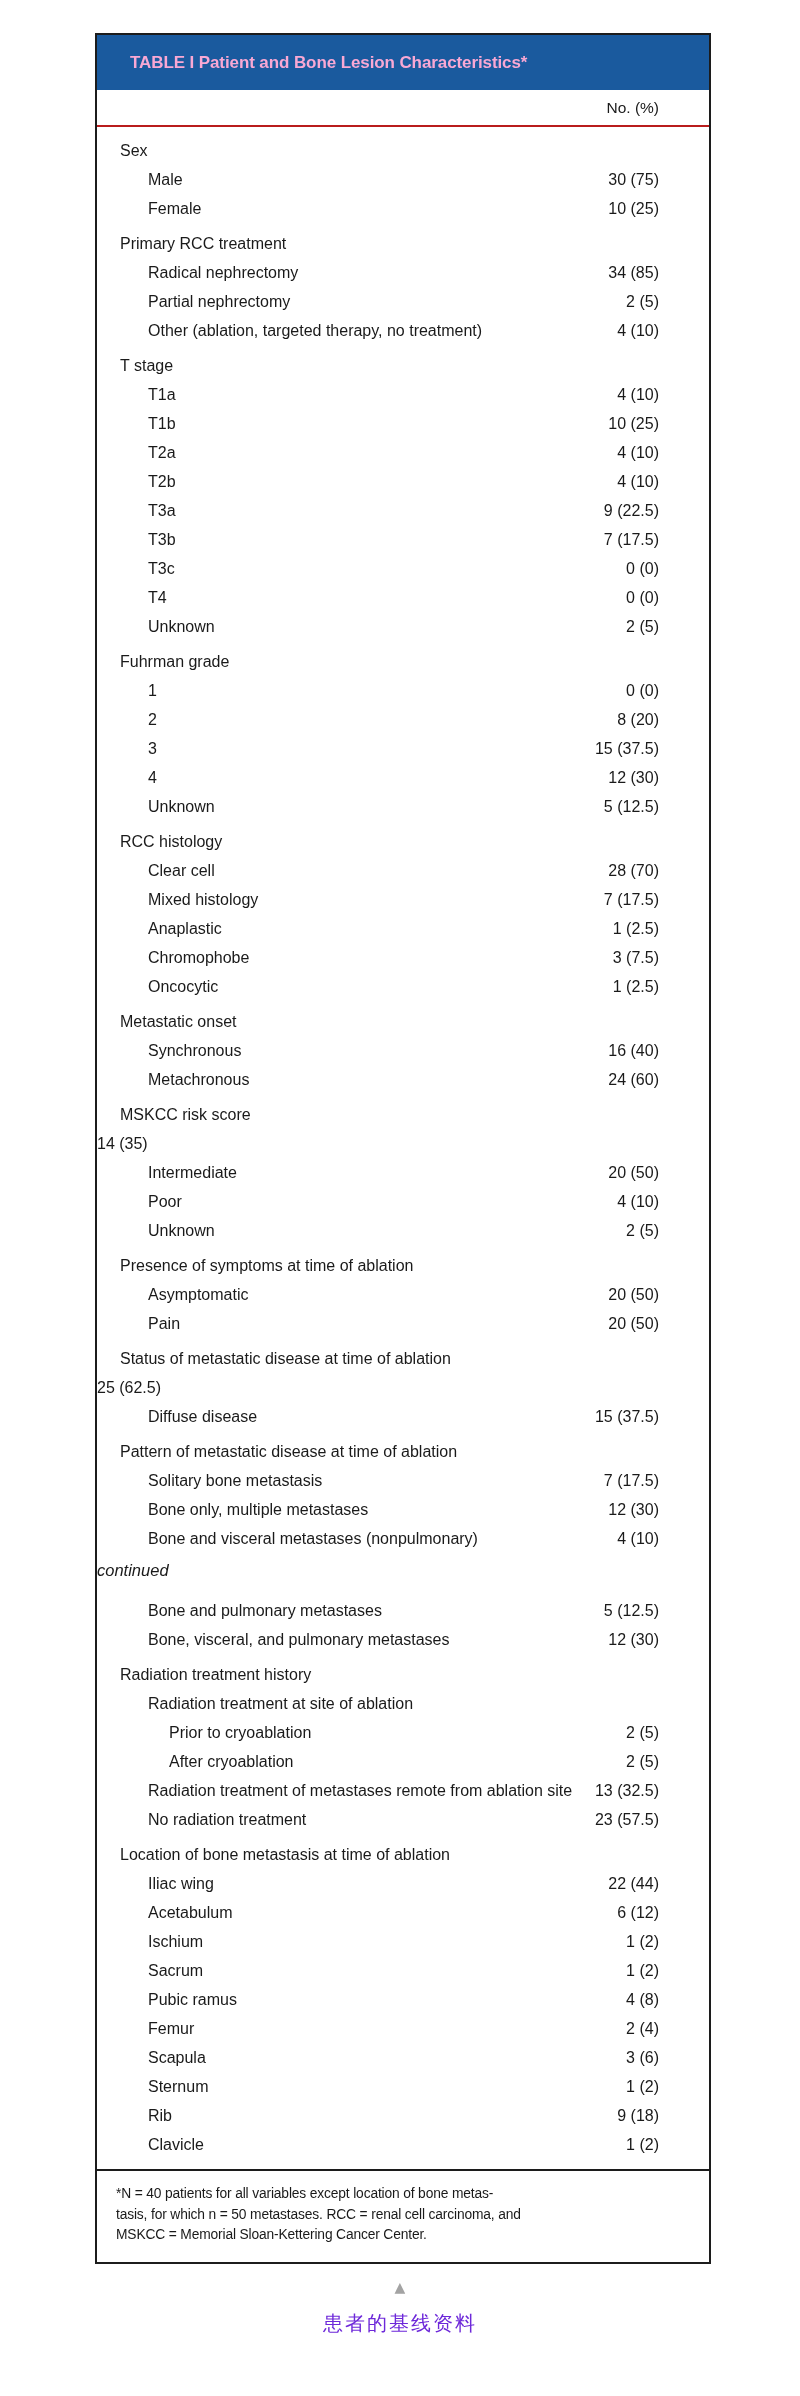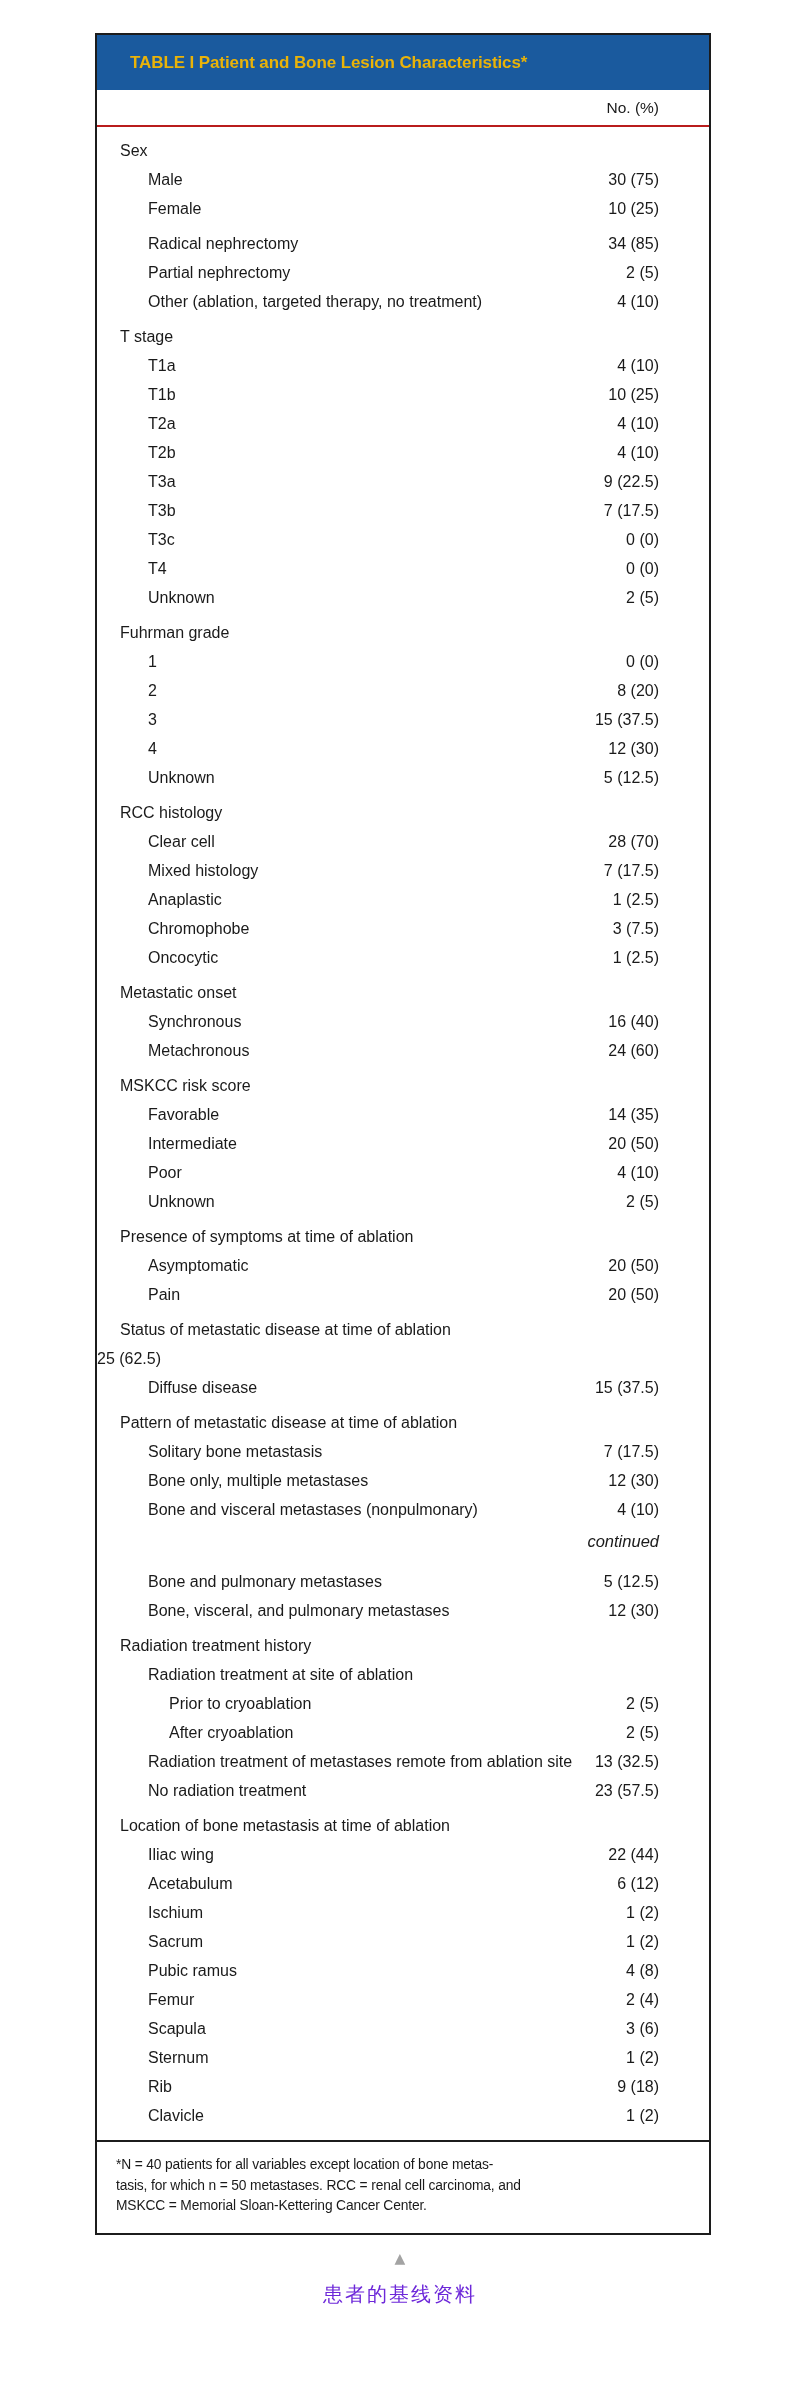--- a/index.html
+++ b/index.html
@@ -16,21 +16,21 @@
     border: 2px solid #1c1c1c;
     background: #ffffff;
   }
   .table-header {
     background: #1a5a9e;
     min-height: 55px;
     display: flex; align-items: center;
     padding: 6px 20px 6px 33px;
   }
   .table-title {
-    color: #eab308; font-weight: bold; font-size: 17px; letter-spacing: -0.1px;
+    color: #f9a8d4; font-weight: bold; font-size: 17px; letter-spacing: -0.1px;
   }
   .colhead-row {
     height: 37px;
     display: flex; align-items: center; justify-content: flex-end;
     padding-right: 50px;
     font-size: 15.5px;
     border-bottom: 2px solid #b91c1c;
   }
   .table-body { padding: 9px 0 10px 0; font-size: 16px; }
   .section { margin-top: 6px; }
@@ -39,21 +39,21 @@
     display: flex; align-items: flex-start;
     padding: 4px 50px 4px 0;
     line-height: 21px;
   }
   .label { flex: 1; padding-right: 10px; }
   .indent-0 { padding-left: 23px; }
   .indent-1 { padding-left: 51px; }
   .indent-2 { padding-left: 40px; margin-left: 32px; }
   .value { white-space: nowrap; text-align: right; }
   .continued-row {
-    display: flex; justify-content: flex-end;
+    display: flex; justify-content: flex-start;
     padding: 7px 50px 15px 0;
     font-style: italic; font-size: 16.5px; line-height: 21px;
   }
   .footnote {
     border-top: 2px solid #1c1c1c;
     padding: 13px 26px 16px 19px;
     font-size: 13.8px; line-height: 20.5px; letter-spacing: -0.15px;
   }
   .caption-area { width: 100%; text-align: center; margin-top: 16px; }
   .arrow-icon {
@@ -85,20 +85,24 @@
         <div class="row">
           <span class="label indent-1">Male</span>
           <span class="value">30 (75)</span>
         </div>
         <div class="row">
           <span class="label indent-1">Female</span>
           <span class="value">10 (25)</span>
         </div>
       </div>
       <div class="section">
+        <div class="row section-header">
+          <span class="label indent-0">Primary RCC treatment</span>
+          <span class="value"></span>
+        </div>
         <div class="row">
           <span class="label indent-1">Radical nephrectomy</span>
           <span class="value">34 (85)</span>
         </div>
         <div class="row">
           <span class="label indent-1">Partial nephrectomy</span>
           <span class="value">2 (5)</span>
         </div>
         <div class="row">
           <span class="label indent-1">Other (ablation, targeted therapy, no treatment)</span>
@@ -212,21 +216,20 @@
           <span class="label indent-1">Metachronous</span>
           <span class="value">24 (60)</span>
         </div>
       </div>
       <div class="section">
         <div class="row section-header">
           <span class="label indent-0">MSKCC risk score</span>
           <span class="value"></span>
         </div>
         <div class="row">
-          <span class="label indent-1">Favorable</span>
           <span class="value">14 (35)</span>
         </div>
         <div class="row">
           <span class="label indent-1">Intermediate</span>
           <span class="value">20 (50)</span>
         </div>
         <div class="row">
           <span class="label indent-1">Poor</span>
           <span class="value">4 (10)</span>
         </div>

